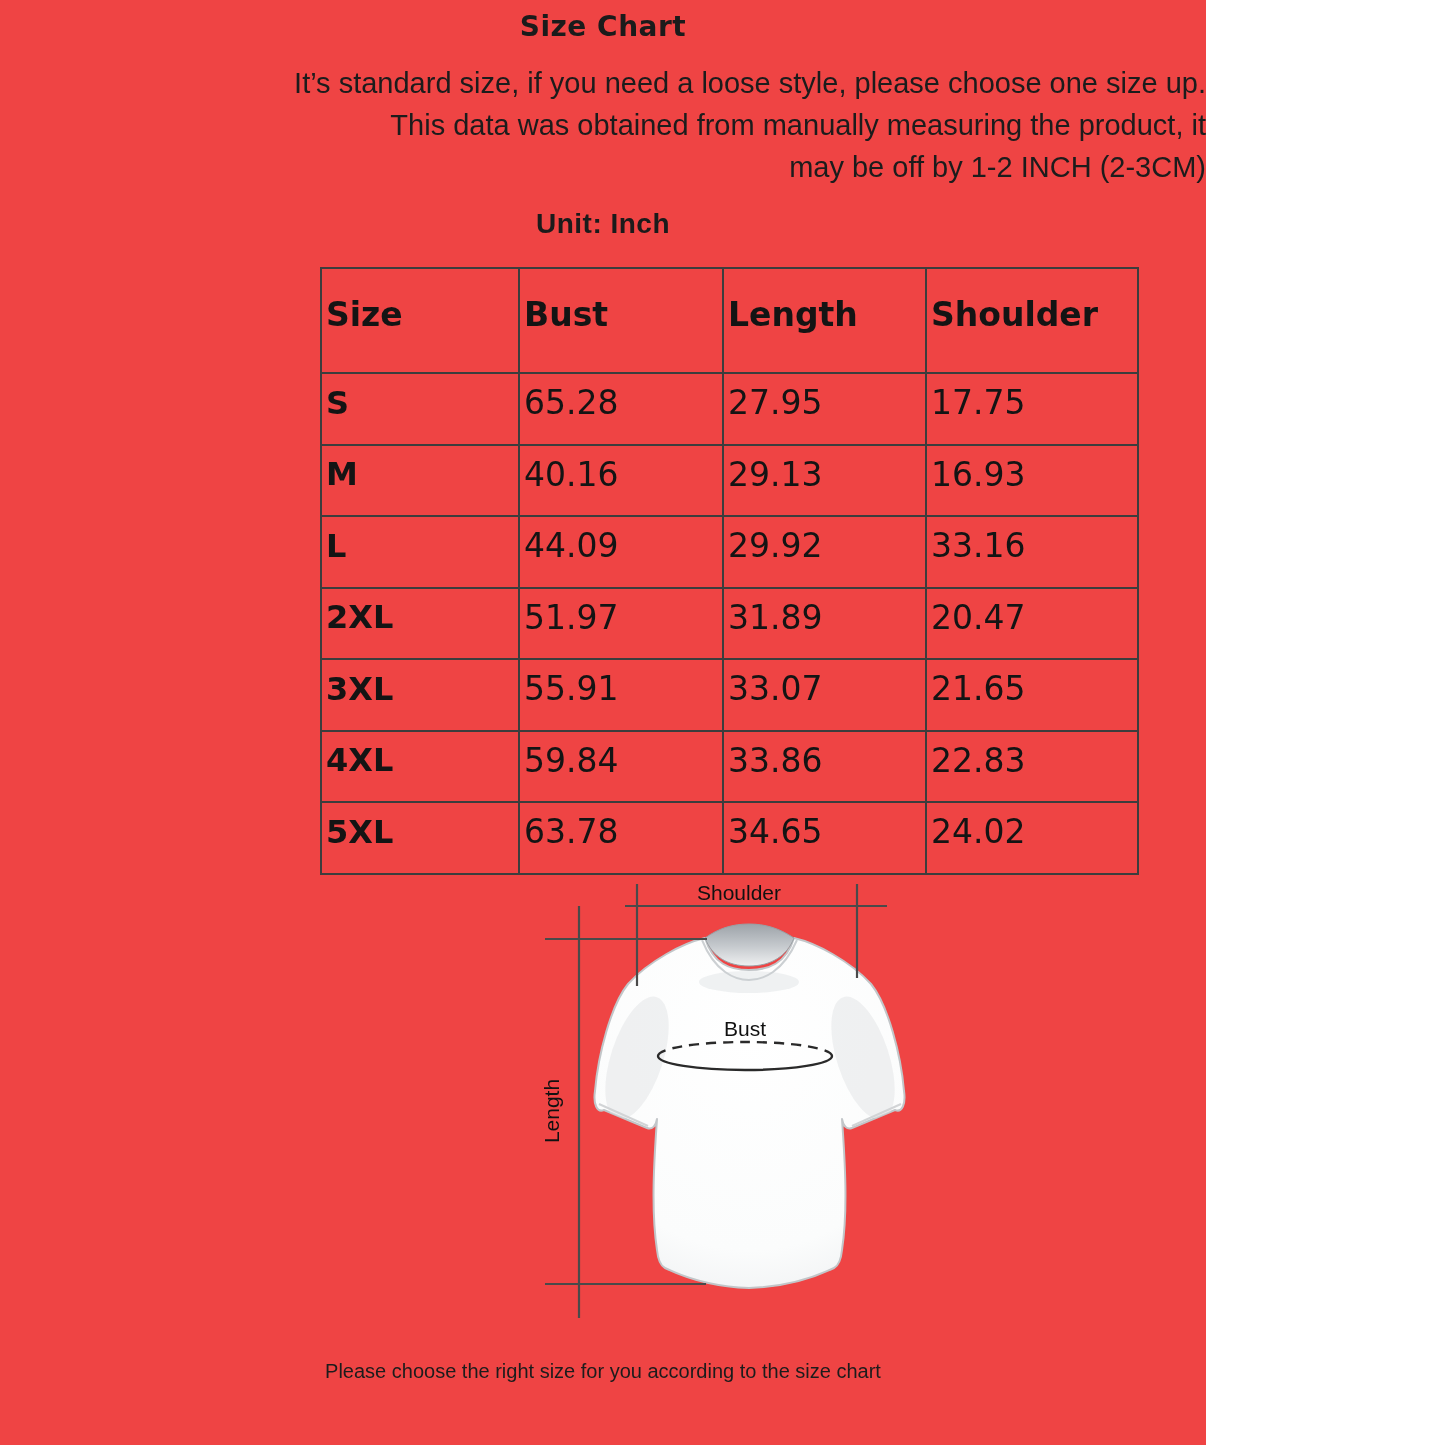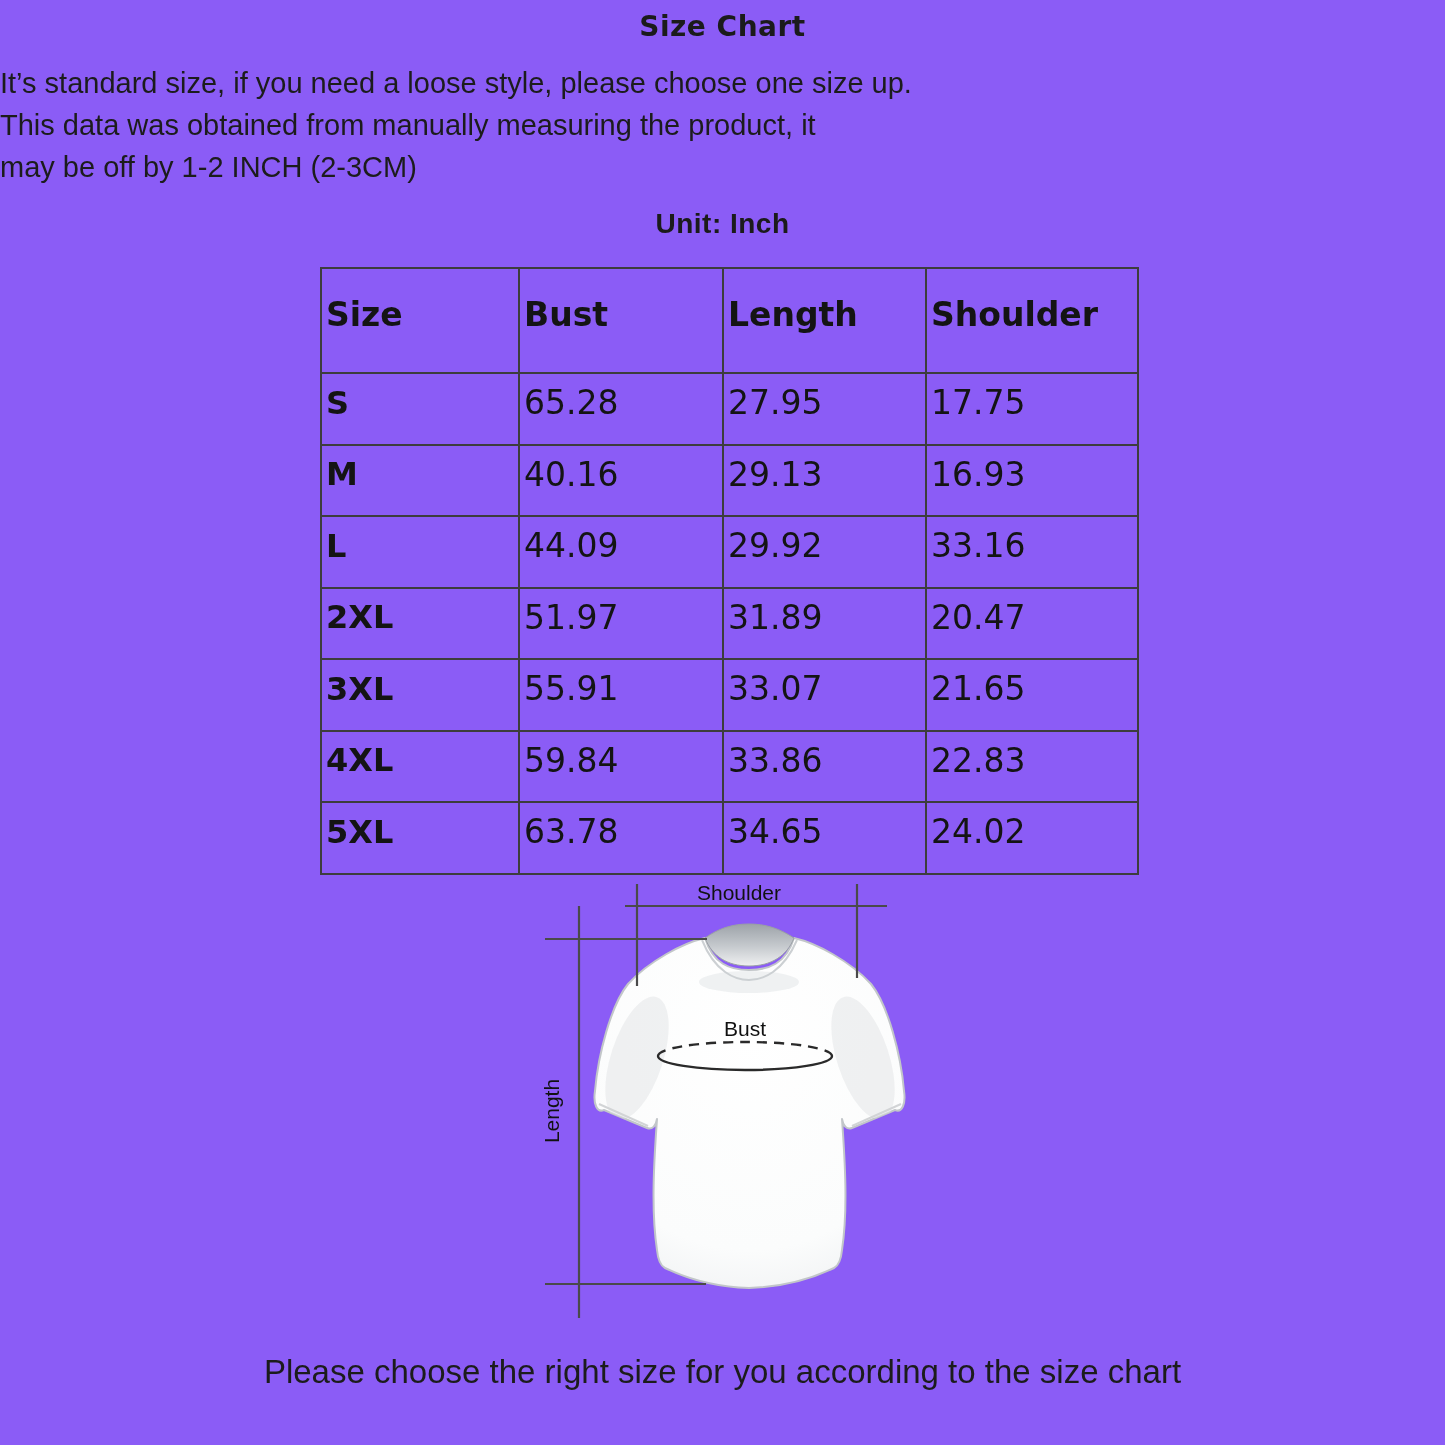--- a/index.html
+++ b/index.html
@@ -1,39 +1,39 @@
 <!DOCTYPE html>
 <html><head>
 <meta charset="utf-8">
 <style>
   html, body { margin: 0; padding: 0; background: #ffffff; }
   .canvas {
     position: relative;
-    width: 1445px;
+    width: 1206px;
     height: 1445px;
-    background: #8b5cf6;
+    background: #ef4444;
     font-family: "Liberation Sans", sans-serif;
     color: #1c1c1c;
   }
   .page-title {
     position: absolute;
     top: 10px; left: 0;
     width: 100%;
     text-align: center;
     font-family: "DejaVu Sans", sans-serif;
     font-weight: bold;
     font-size: 28px;
     letter-spacing: 0.5px;
     color: #1b1b1b;
   }
   .intro {
     position: absolute;
     top: 62px; left: 0;
     width: 100%;
-    text-align: left;
+    text-align: right;
     font-size: 29px;
     line-height: 42px;
     color: #1c1c1c;
   }
   .unit-label {
     position: absolute;
     top: 208px; left: 0;
     width: 100%;
     text-align: center;
     font-weight: bold;
@@ -78,21 +78,21 @@
   .diagram-label {
     font-family: "Liberation Sans", sans-serif;
     font-size: 21px;
     fill: #111111;
   }
   .footer {
     position: absolute;
     top: 1350px; left: 0;
     width: 100%;
     text-align: center;
-    font-size: 33px;
+    font-size: 20px;
     line-height: 43px;
     color: #1c1c1c;
   }
 </style>
 </head>
 <body>
 
 <div class="canvas">
 
   <div class="page-title">Size Chart</div>

